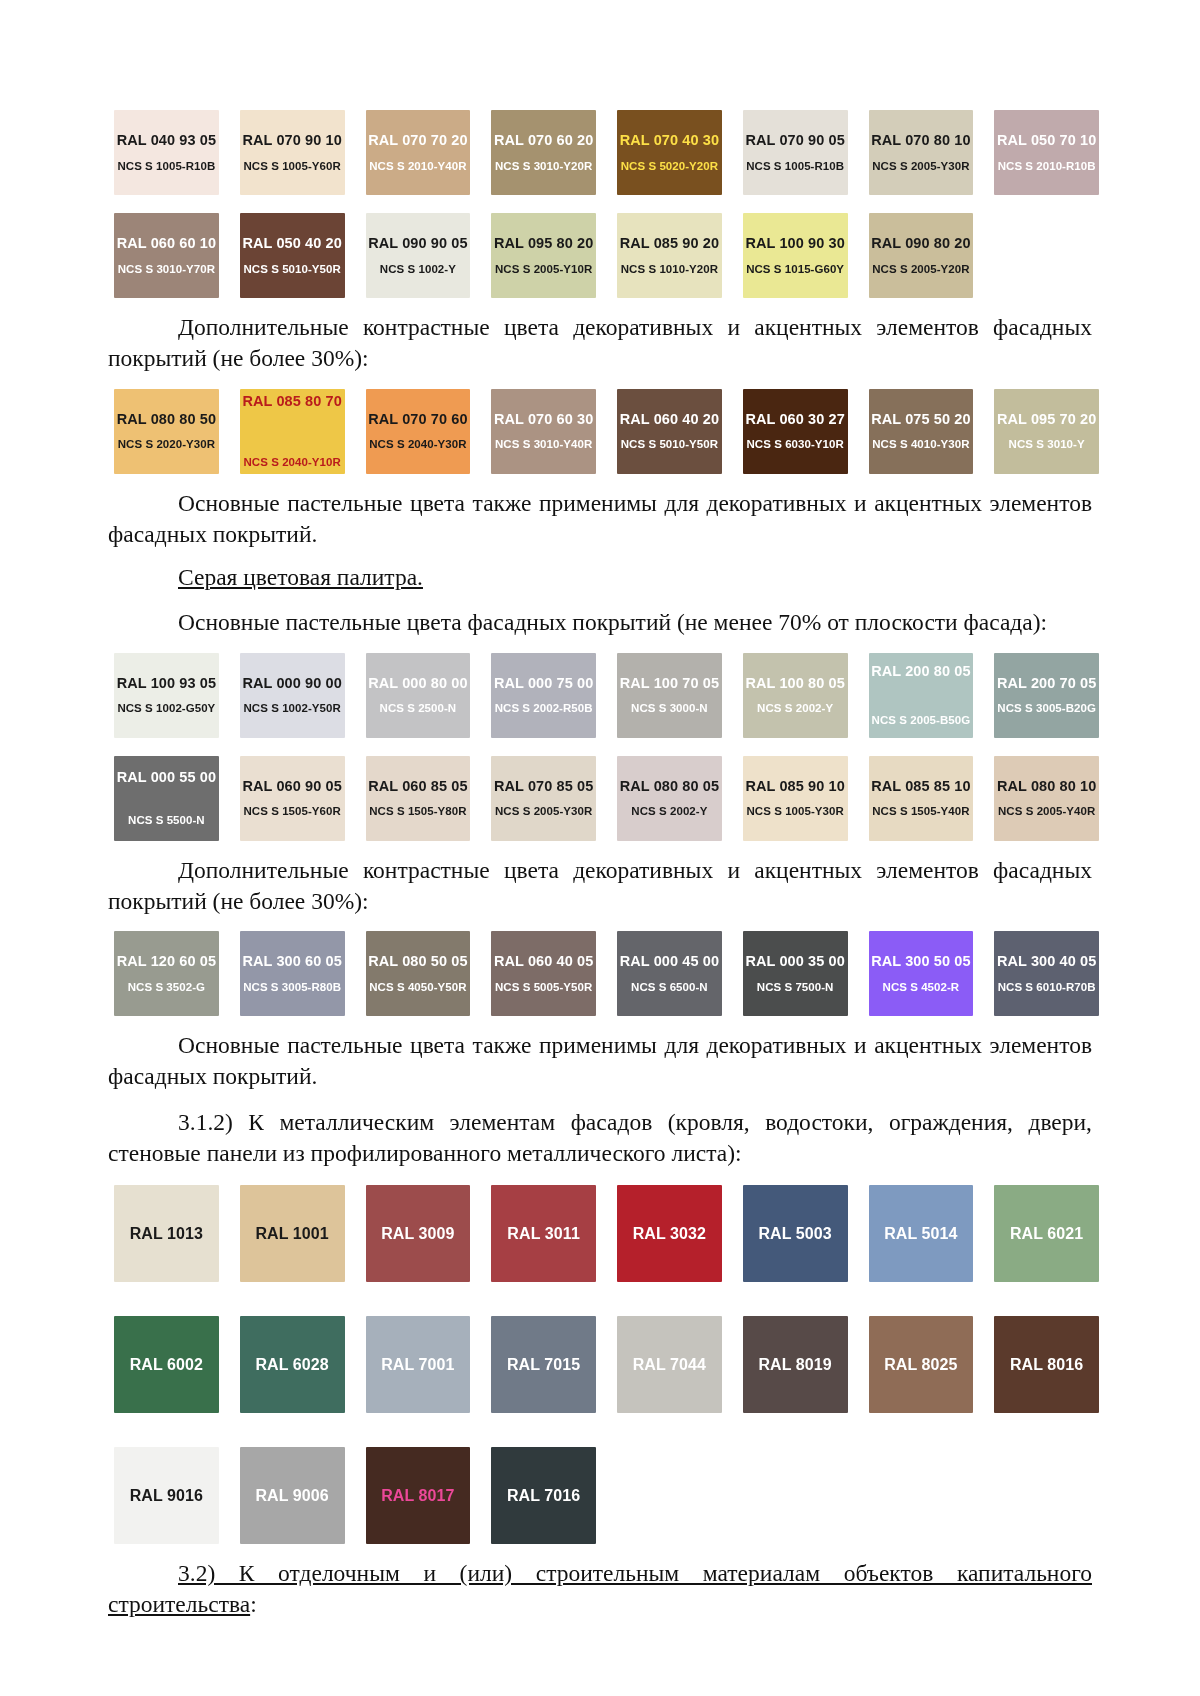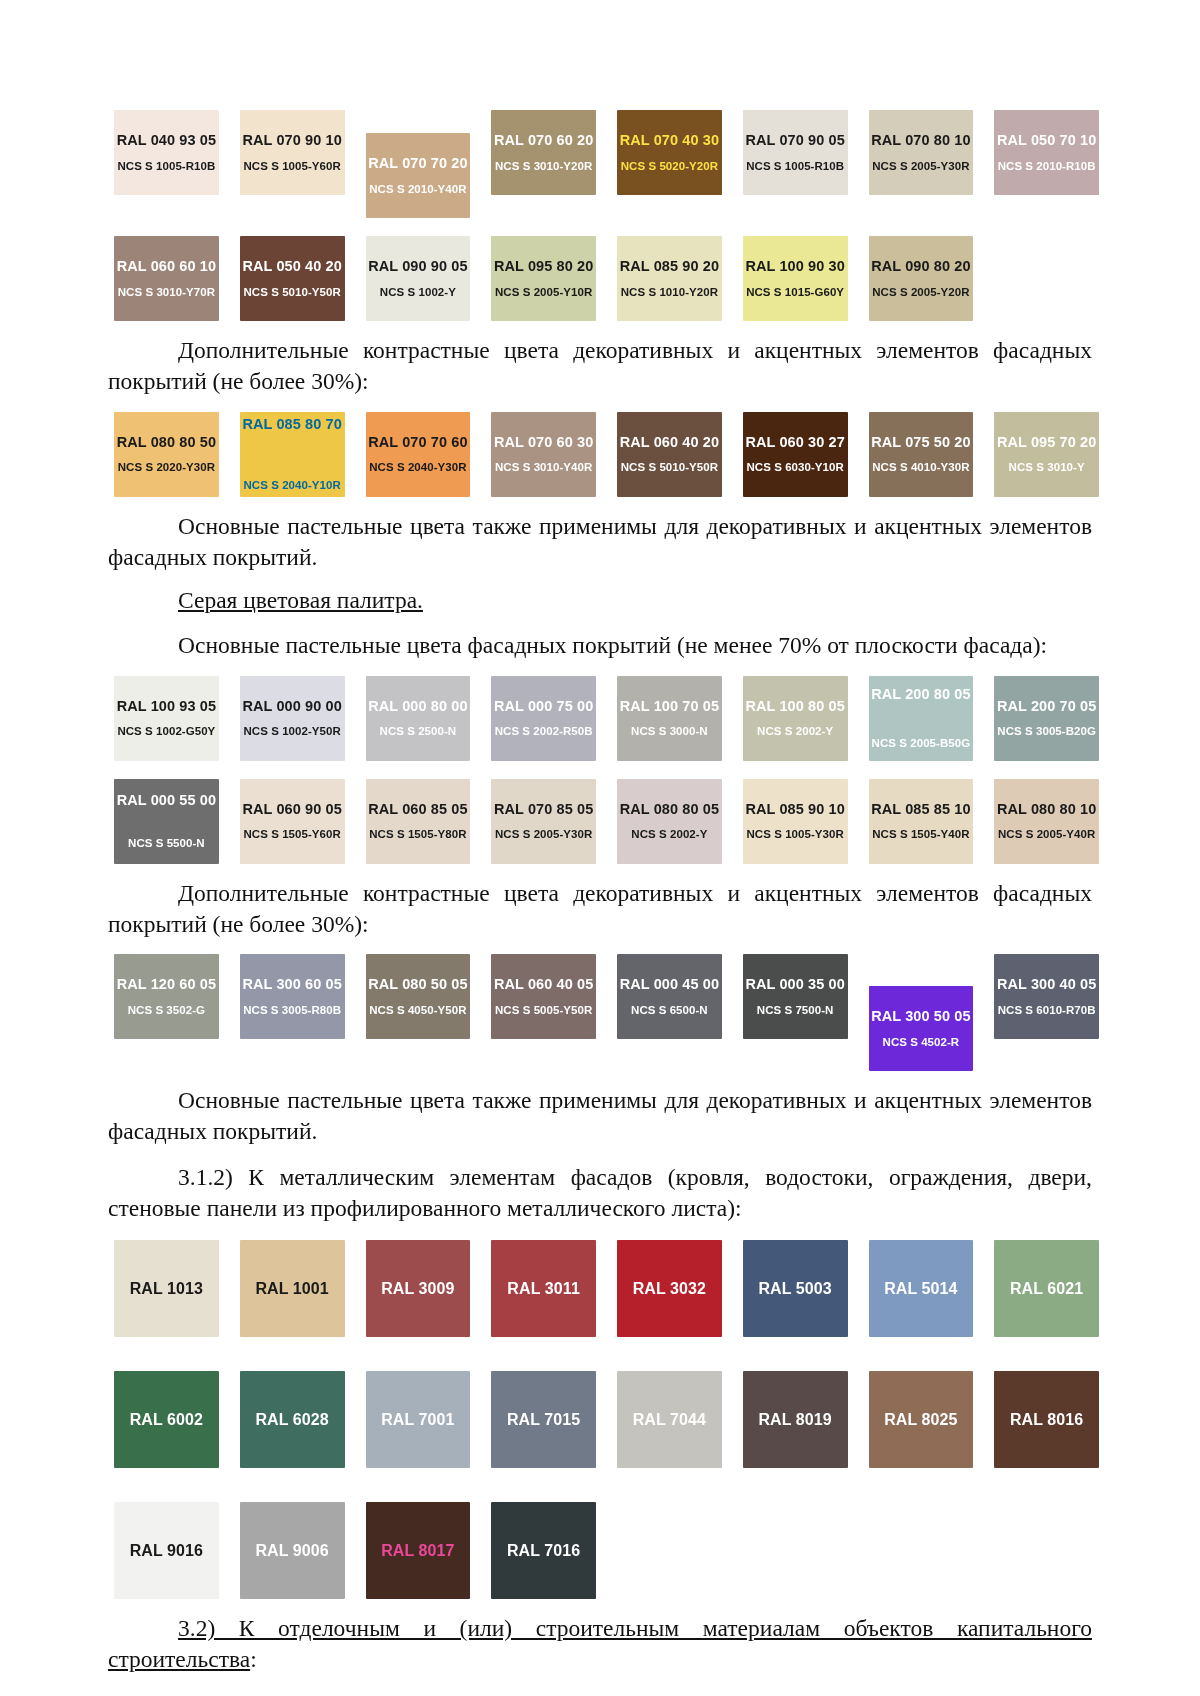--- a/index.html
+++ b/index.html
@@ -107,21 +107,21 @@
 
   <div class="swatch-grid">
       <div class="swatch" style="background: rgb(244, 231, 224); color: rgb(26, 26, 26);">
         <div class="ral">RAL 040 93 05</div>
         <div class="ncs">NCS S 1005-R10B</div>
       </div>
       <div class="swatch" style="background: rgb(242, 227, 205); color: rgb(26, 26, 26);">
         <div class="ral">RAL 070 90 10</div>
         <div class="ncs">NCS S 1005-Y60R</div>
       </div>
-      <div class="swatch" style="background: rgb(203, 171, 135); color: rgb(255, 255, 255); margin-top: 23px;">
+      <div class="swatch" style="background: rgb(203, 171, 135); color: rgb(255, 255, 255);">
         <div class="ral">RAL 070 70 20</div>
         <div class="ncs">NCS S 2010-Y40R</div>
       </div>
       <div class="swatch" style="background: rgb(165, 146, 111); color: rgb(255, 255, 255);">
         <div class="ral">RAL 070 60 20</div>
         <div class="ncs">NCS S 3010-Y20R</div>
       </div>
       <div class="swatch" style="background: rgb(121, 80, 31); color: #fde047;">
         <div class="ral">RAL 070 40 30</div>
         <div class="ncs">NCS S 5020-Y20R</div>
@@ -172,21 +172,21 @@
       </div>
     </div>
 
   <p class="para">Дополнительные контрастные цвета декоративных и акцентных элементов фасадных покрытий (не более 30%):</p>
 
   <div class="swatch-grid">
       <div class="swatch" style="background: rgb(238, 193, 115); color: rgb(26, 26, 26);">
         <div class="ral">RAL 080 80 50</div>
         <div class="ncs">NCS S 2020-Y30R</div>
       </div>
-      <div class="swatch" style="background: rgb(238, 199, 71); color: #0369a1; gap: 35px;">
+      <div class="swatch" style="background: rgb(238, 199, 71); color: #b91c1c; gap: 35px;">
         <div class="ral">RAL 085 80 70</div>
         <div class="ncs">NCS S 2040-Y10R</div>
       </div>
       <div class="swatch" style="background: rgb(239, 155, 82); color: rgb(26, 26, 26);">
         <div class="ral">RAL 070 70 60</div>
         <div class="ncs">NCS S 2040-Y30R</div>
       </div>
       <div class="swatch" style="background: rgb(171, 147, 131); color: rgb(255, 255, 255);">
         <div class="ral">RAL 070 60 30</div>
         <div class="ncs">NCS S 3010-Y40R</div>
@@ -304,21 +304,21 @@
         <div class="ncs">NCS S 5005-Y50R</div>
       </div>
       <div class="swatch" style="background: rgb(100, 101, 106); color: rgb(255, 255, 255);">
         <div class="ral">RAL 000 45 00</div>
         <div class="ncs">NCS S 6500-N</div>
       </div>
       <div class="swatch" style="background: rgb(75, 77, 77); color: rgb(255, 255, 255);">
         <div class="ral">RAL 000 35 00</div>
         <div class="ncs">NCS S 7500-N</div>
       </div>
-      <div class="swatch" style="background: #6d28d9; color: rgb(255, 255, 255); margin-top: 32px;">
+      <div class="swatch" style="background: #8b5cf6; color: rgb(255, 255, 255);">
         <div class="ral">RAL 300 50 05</div>
         <div class="ncs">NCS S 4502-R</div>
       </div>
       <div class="swatch" style="background: rgb(93, 97, 112); color: rgb(255, 255, 255);">
         <div class="ral">RAL 300 40 05</div>
         <div class="ncs">NCS S 6010-R70B</div>
       </div>
     </div>
 
   <p class="para">Основные пастельные цвета также применимы для декоративных и акцентных элементов фасадных покрытий.</p>

